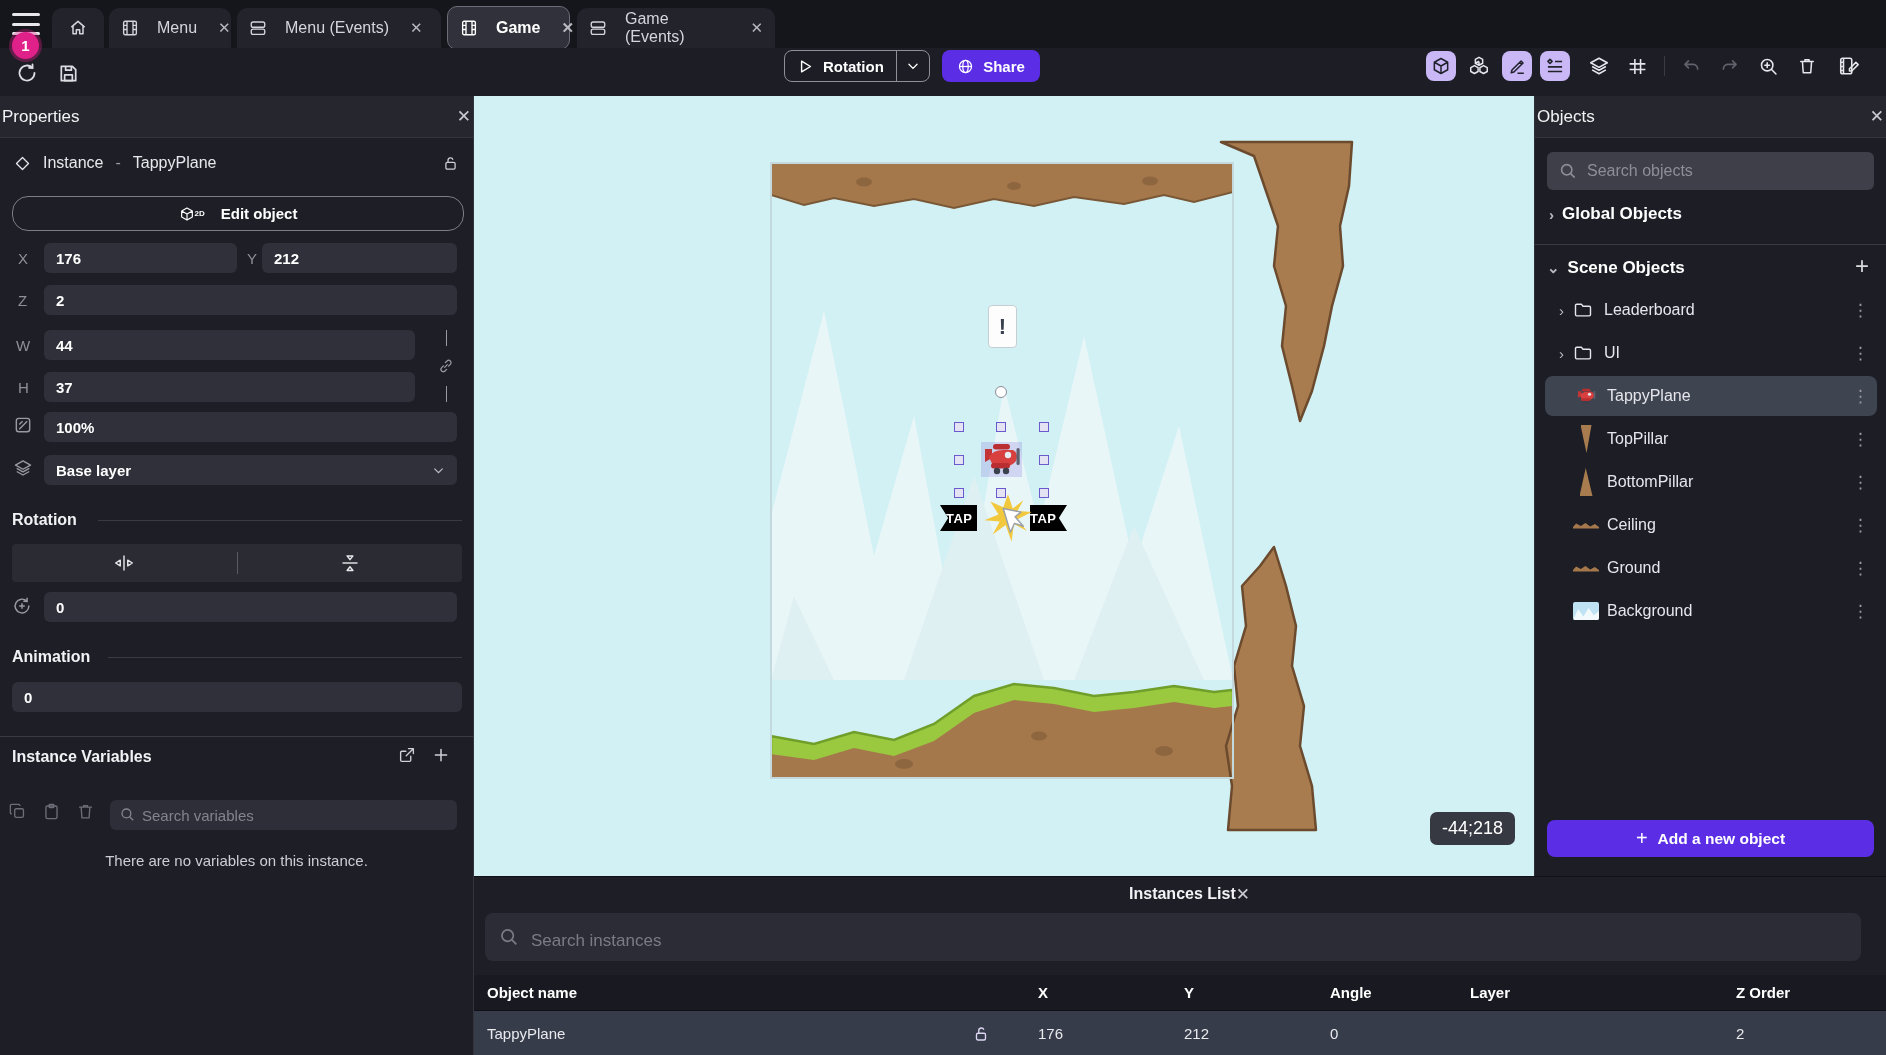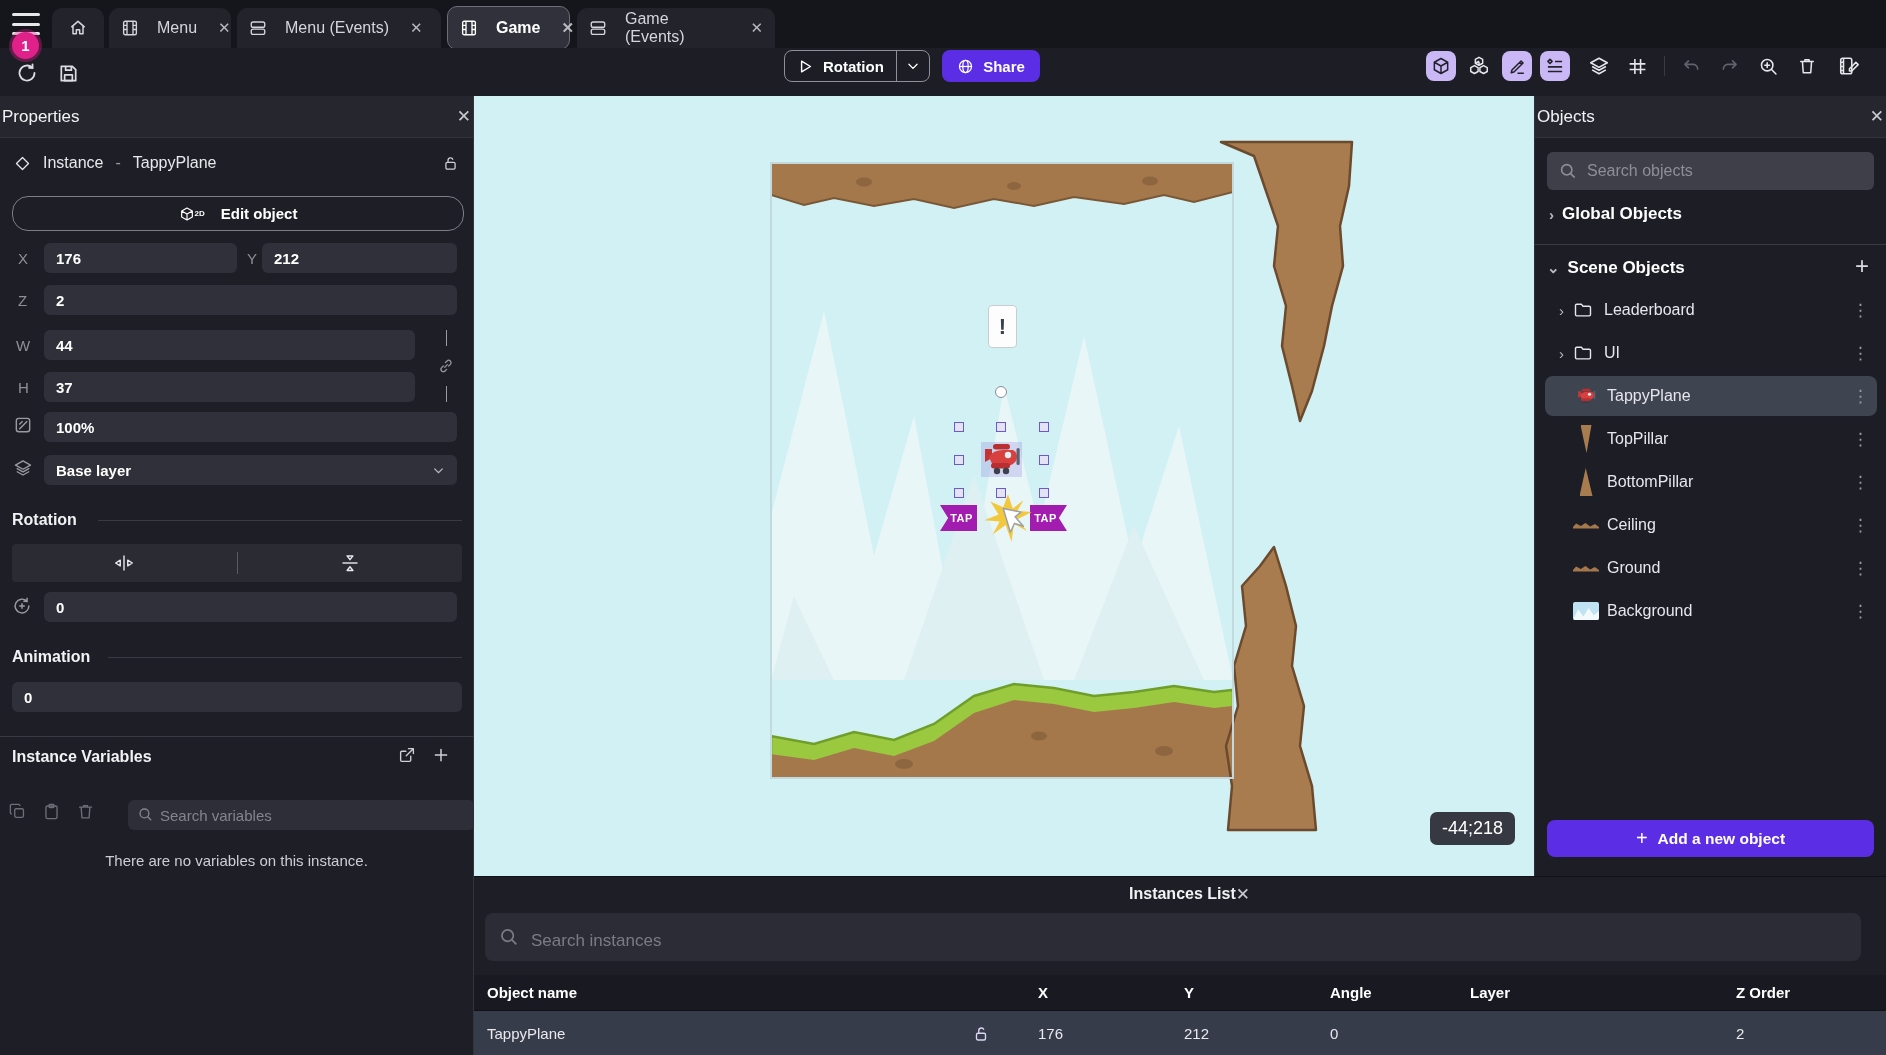--- a/index.html
+++ b/index.html
@@ -53,21 +53,21 @@
   .linkwh .bar{width:1px;height:16px;background:#9a9aa3;}
   .emptyvars{left:0;top:756px;width:473px;text-align:center;color:#cdcdd4;font-size:15px;}
 
   
   .canvas{left:474px;top:96px;width:1060px;height:780px;background:#d2f1f4;overflow:hidden;}
   .frame{left:296px;top:66px;width:464px;height:617px;border:2px solid #c4d9dd;box-sizing:border-box;}
   .coordbadge{left:956px;top:716px;height:33px;padding:0 12px;background:rgba(40,40,50,.92);border-radius:7px;color:#fff;font-size:18px;display:flex;align-items:center;}
   .handle{position:absolute;width:10px;height:10px;background:#e3e3f4;border:1.5px solid #6a5ace;box-sizing:border-box;}
   .rothandle{left:521px;top:290px;width:12px;height:12px;border-radius:50%;background:#fff;border:1.5px solid #8b8b98;box-sizing:border-box;}
   .alertcard{left:514px;top:209px;width:27px;height:41px;background:#fdfdfd;border:1px solid #c7ced2;border-radius:4px;color:#39404f;font-weight:bold;font-size:22px;display:flex;align-items:center;justify-content:center;}
-  .tap{width:37px;height:26px;background:#a21caf;color:#fff;font-weight:bold;font-size:11px;display:flex;align-items:center;justify-content:center;letter-spacing:.5px;}
+  .tap{width:37px;height:26px;background:#000000;color:#fff;font-weight:bold;font-size:13px;display:flex;align-items:center;letter-spacing:.5px;}
   .tap.l{left:466px;top:409px;clip-path:polygon(0 0,100% 0,100% 100%,0 100%,22% 50%);padding-left:6px;box-sizing:border-box;}
   .tap.r{left:556px;top:409px;clip-path:polygon(0 0,100% 0,78% 50%,100% 100%,0 100%);padding-right:6px;box-sizing:border-box;}
 
   
   .rpanel{left:1534px;top:96px;width:352px;height:780px;background:#1d1d26;border-left:1px solid #30303a;box-sizing:border-box;}
   .osearch{left:12px;top:56px;width:327px;height:38px;background:#3f3f49;border:none;border-radius:6px;color:#e8e8ec;font-size:16px;padding:0 12px 0 40px;box-sizing:border-box;font-family:"Liberation Sans",sans-serif;}
   .osearch::placeholder{color:#8e8e98;}
   .treehead{display:flex;align-items:center;gap:8px;font-size:17px;font-weight:bold;color:#fff;}
   .chev{color:#b9b9c0;font-size:15px;}
   .oitem{left:10px;width:332px;height:40px;display:flex;align-items:center;box-sizing:border-box;padding:0 8px 0 14px;border-radius:8px;font-size:16px;color:#e6e6ec;}
@@ -397,21 +397,21 @@
       <svg width="19" height="19" viewBox="0 0 24 24" fill="none" stroke="currentColor" stroke-width="1.7">
           <rect x="5" y="5" width="14" height="16" rx="2"></rect>
           <rect x="9" y="3" width="6" height="4" rx="1"></rect>
         </svg>
     </span>
     <span class="abs ic" style="left:76px;top:706px;color:#6e6e78;">
       <svg width="19" height="19" viewBox="0 0 24 24" fill="none" stroke="currentColor" stroke-width="1.7" stroke-linecap="round" stroke-linejoin="round">
           <path d="M4.5 6.5 H19.5 M9.5 6.5 V4.5 H14.5 V6.5 M6.5 6.5 L7.5 20 H16.5 L17.5 6.5"></path>
         </svg>
     </span>
-    <div class="abs" style="left:110px;top:704px;width:347px;margin-left:18px;">
+    <div class="abs" style="left:110px;top:704px;width:347px;">
       <span class="abs ic" style="left:9px;top:6px;">
         <svg width="17" height="17" viewBox="0 0 24 24" fill="none" stroke="#84848e" stroke-width="1.9">
             <circle cx="10.5" cy="10.5" r="6.2"></circle>
             <path d="M15.2 15.2 L20 20"></path>
           </svg>
       </span>
       <input class="minisearch" placeholder="Search variables" style="">
     </div>
     <div class="abs emptyvars">There are no variables on this instance.</div>
   </div>

